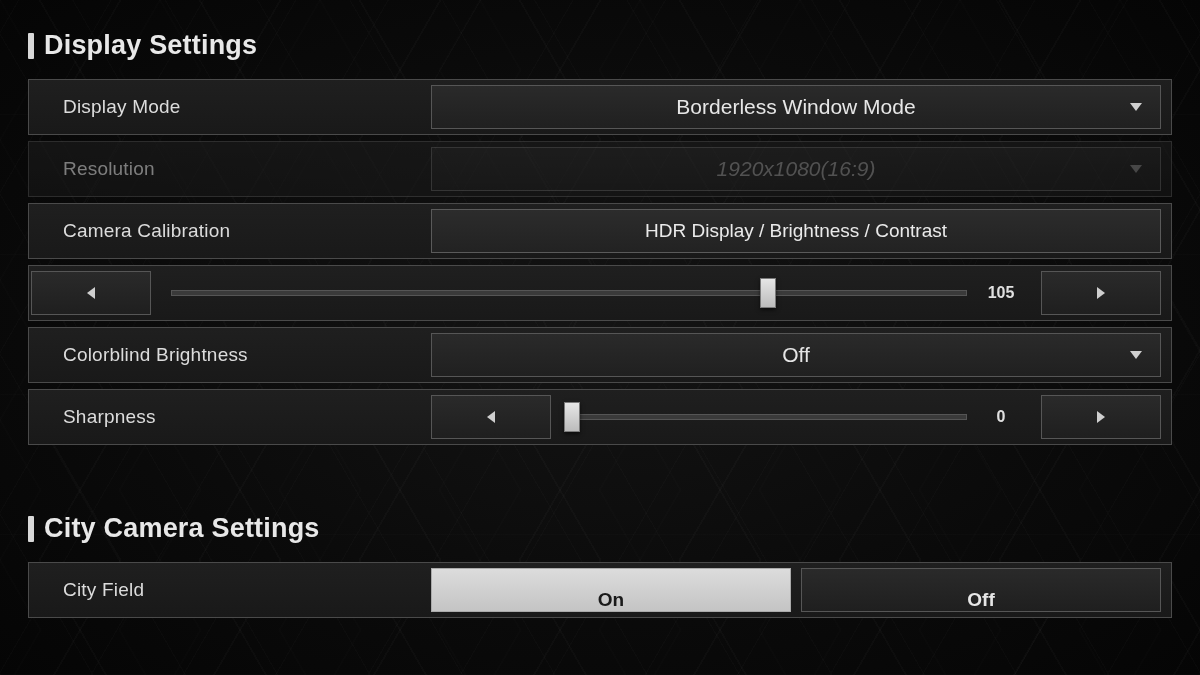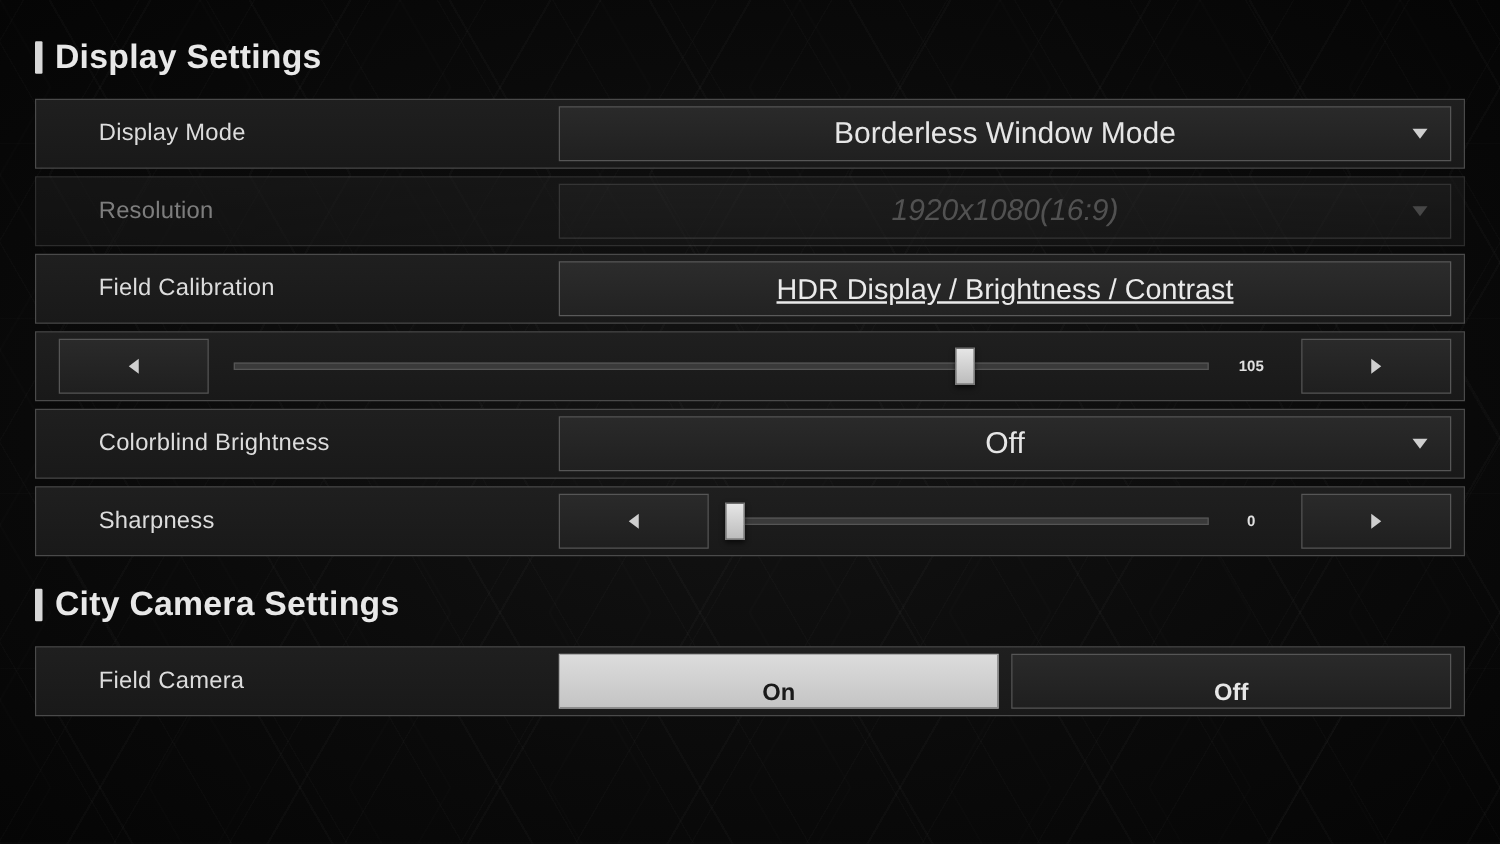--- a/index.html
+++ b/index.html
@@ -38,64 +38,64 @@
     display: flex; align-items: center;
     font-size: 27px; font-weight: 600;
     color: #e8e8e8;
     margin: 0 0 18px 0;
     letter-spacing: .2px;
   }
   .section-title .bar {
     width: 6px; height: 26px; background: #d8d8d8;
     margin-right: 10px; border-radius: 1px;
   }
-  .section2 { margin-top: 23px; }
+  .section2 { margin-top: 68px; }
 
   .rows { display: flex; flex-direction: column; gap: 6px; }
 
   .row {
     display: flex; align-items: center;
     height: 56px;
     border: 1px solid #4a4a4a;
     background: linear-gradient(#1f1f1f,#191919);
-    padding: 0 8px 0 16px;
+    padding: 0 8px 0 0;
   }
   .row.disabled { opacity: .55; align-items: center; }
   .row-label {
     flex: 0 0 400px;
     padding-left: 34px;
     font-size: 19px;
     color: #dcdcdc;
     letter-spacing: .2px;
   }
 
   .ctrl { flex: 1; height: 44px; margin: 0 2px; position: relative; }
 
   
   .dropdown {
     display:flex; align-items:center; justify-content:center;
     height:100%; border:1px solid #565656;
     background: linear-gradient(#2a2a2a,#202020);
     position:relative;
-    font-size:24px; color:#e6e6e6;
+    font-size:21px; color:#e6e6e6;
   }
   .dropdown .caret {
     position:absolute; right:18px; top:50%; transform:translateY(-50%);
     width:0;height:0;border-left:6px solid transparent;border-right:6px solid transparent;
     border-top:8px solid #cfcfcf;
   }
   .dropdown.disabled { color:#8a8a8a;font-style:italic; }
   .dropdown.disabled .caret { border-top-color:#7a7a7a; }
 
   
   .widebtn {
     display:flex; align-items:center; justify-content:center;
     height:100%; border:1px solid #5a5a5a;
     background: linear-gradient(#2c2c2c,#222);
-    font-size:23px; color:#eaeaea;text-decoration:underline;
+    font-size:19px; color:#eaeaea;
   }
 
   
   .stepper { display:flex; align-items:center; gap:10px; height:100%; }
   .stepbtn {
     width:120px; height:100%;
     border:1px solid #565656;
     background: linear-gradient(#2a2a2a,#1f1f1f);
     display:flex; align-items:center; justify-content:center;
   }
@@ -109,21 +109,21 @@
   .track {
     flex:1; height:6px; background:#3a3a3a; border:1px solid #555; position:relative;
   }
   .thumb {
     position:absolute; top:50%; width:16px; height:30px;
     background: linear-gradient(#e6e6e6,#bcbcbc);
     border:1px solid #7a7a7a;
     transform: translate(-50%, -50%);
     box-shadow: 0 2px 4px rgba(0,0,0,.6);
   }
-  .value { width:40px; text-align:center; font-size:12px; color:#e0e0e0; font-weight:600; }
+  .value { width:40px; text-align:center; font-size:16px; color:#e0e0e0; font-weight:600; }
 
   
   .toggle { display:flex; height:100%; gap:10px; }
   .togglebtn {
     flex:1; display:flex; align-items:flex-end; justify-content:center;
     border:1px solid #565656;
     background: linear-gradient(#2a2a2a,#1f1f1f);
     font-size:19px; color:#e6e6e6; font-weight:600;
   }
   .togglebtn.active {
@@ -158,21 +158,21 @@
       <div class="row-label">Resolution</div>
       <div class="ctrl">
         <div class="dropdown disabled">
           <span>1920x1080(16:9)</span>
           <span class="caret"></span>
         </div>
       </div>
     </div>
 
     <div class="row">
-      <div class="row-label">Field Calibration</div>
+      <div class="row-label">Camera Calibration</div>
       <div class="ctrl">
         <div class="widebtn">
           <span>HDR Display / Brightness / Contrast</span>
         </div>
       </div>
     </div>
 
     <div class="row">
       <div class="ctrl">
         <div class="stepper">
@@ -224,21 +224,21 @@
 
   </div>
 
   <div class="section-title section2">
     <span class="bar"></span>
     <span>City Camera Settings</span>
   </div>
 
   <div class="rows">
     <div class="row">
-      <div class="row-label">Field Camera</div>
+      <div class="row-label">City Field</div>
       <div class="ctrl">
         <div class="toggle">
           <div class="togglebtn active" id="toggle-on">
               <span>On</span>
             </div>
           <div class="togglebtn" id="toggle-off">
               <span>Off</span>
             </div>
         </div>
       </div>

